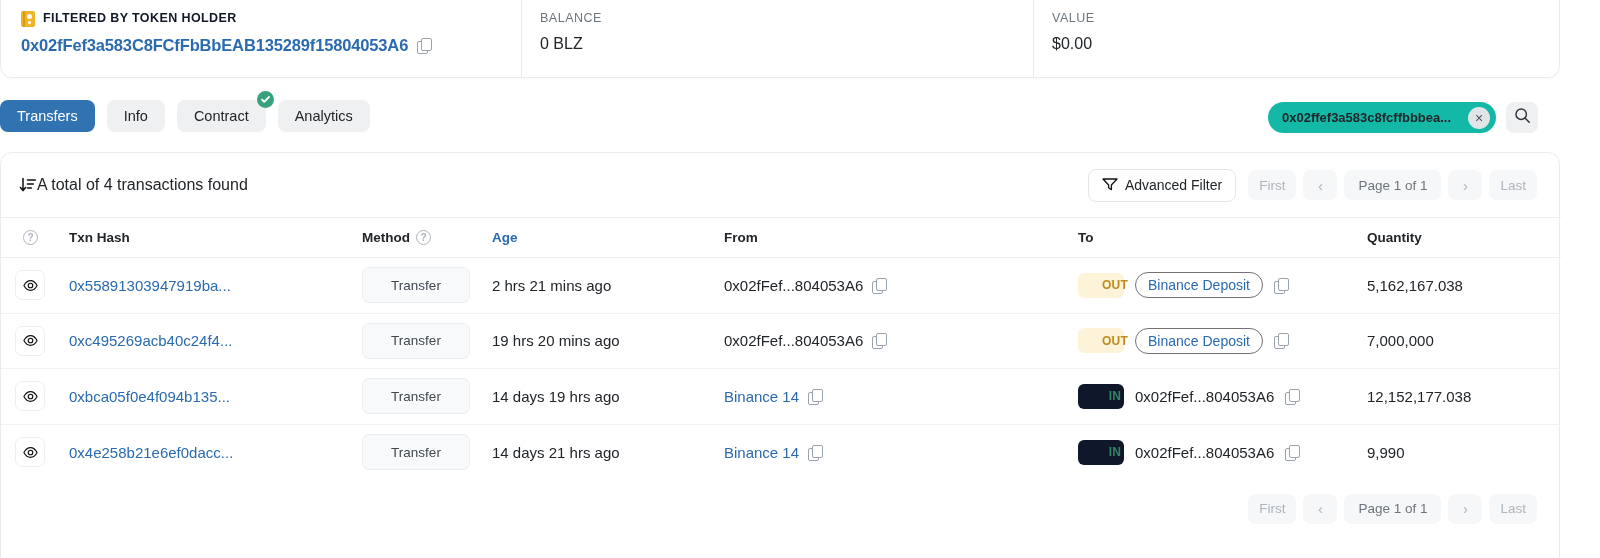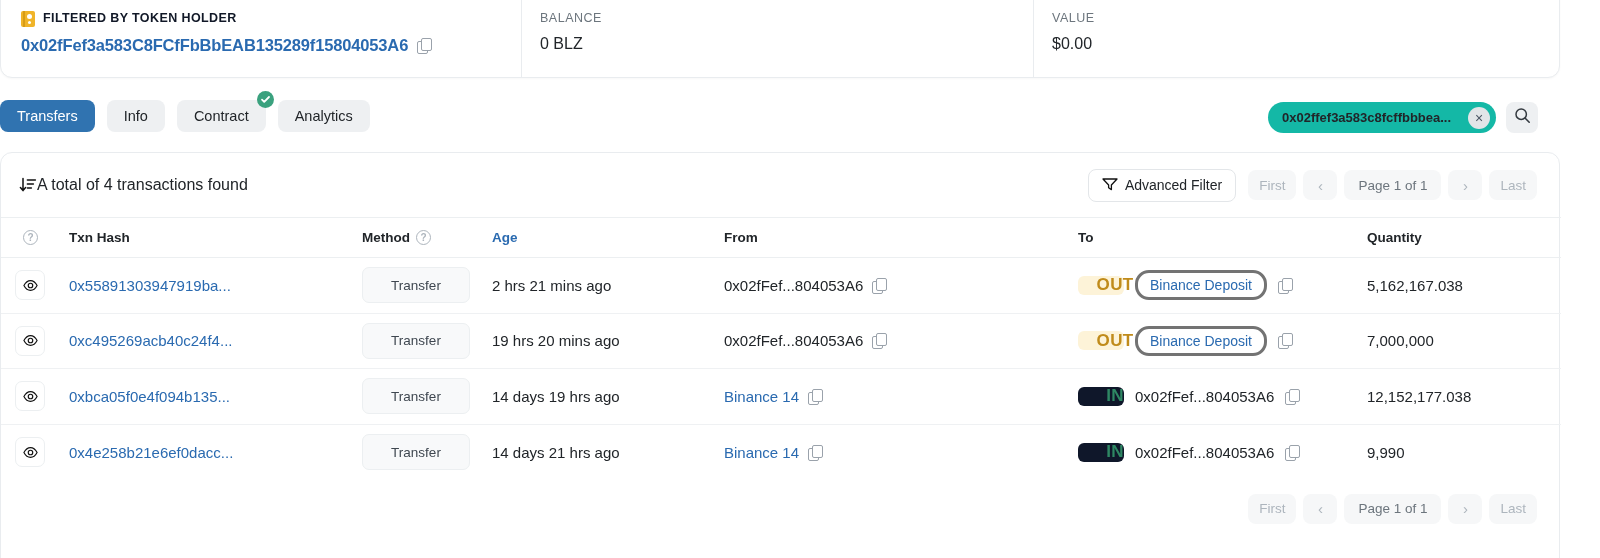--- a/index.html
+++ b/index.html
@@ -174,29 +174,29 @@
     display: inline-flex; align-items: center; justify-content: center;
     min-width: 108px; height: 36px; border: 1px solid #eceff1; border-radius: 7px;
     background: #f8f9fa; color: #3f4750; font-size: 13.5px; cursor: pointer;
   }
   .age-cell { color: #212529; font-size: 15px; white-space: nowrap; }
   .addr-cell { display: flex; align-items: center; gap: 9px; }
   .addr-plain { color: #212529; font-size: 15px; }
   .addr-blue { color: #2a6ab0; font-size: 15px; text-decoration: none; cursor: pointer; }
   .dir-badge {
     display: inline-flex; align-items: center; justify-content: center;
-    width: 46px; height: 19px; border-radius: 6px; font-size: 17px;
+    width: 46px; height: 25px; border-radius: 6px; font-size: 12px;
     font-weight: bold; letter-spacing: 0.3px; padding-left: 28px;
   }
   .dir-badge.out { background: #fdf3d8; color: #c08b1b; }
   .dir-badge.in  { background: #0f172a; color: #2e8763; }
   .to-cell { display: flex; align-items: center; gap: 11px; }
   .name-pill {
     display: inline-flex; align-items: center; padding: 4px 12px;
-    border: 3px solid #737373; border-radius: 14px; color: #2a6ab0;
+    border: 1px solid #737373; border-radius: 14px; color: #2a6ab0;
     font-size: 14px; cursor: pointer; white-space: nowrap;
   }
   .qty-cell { color: #212529; font-size: 15px; }
 
   .table-bottom {
     height: 58px; display: flex; align-items: center; justify-content: flex-end;
     padding-right: 22px;
   }
   .pad-l { padding-left: 22px; }
 </style>

